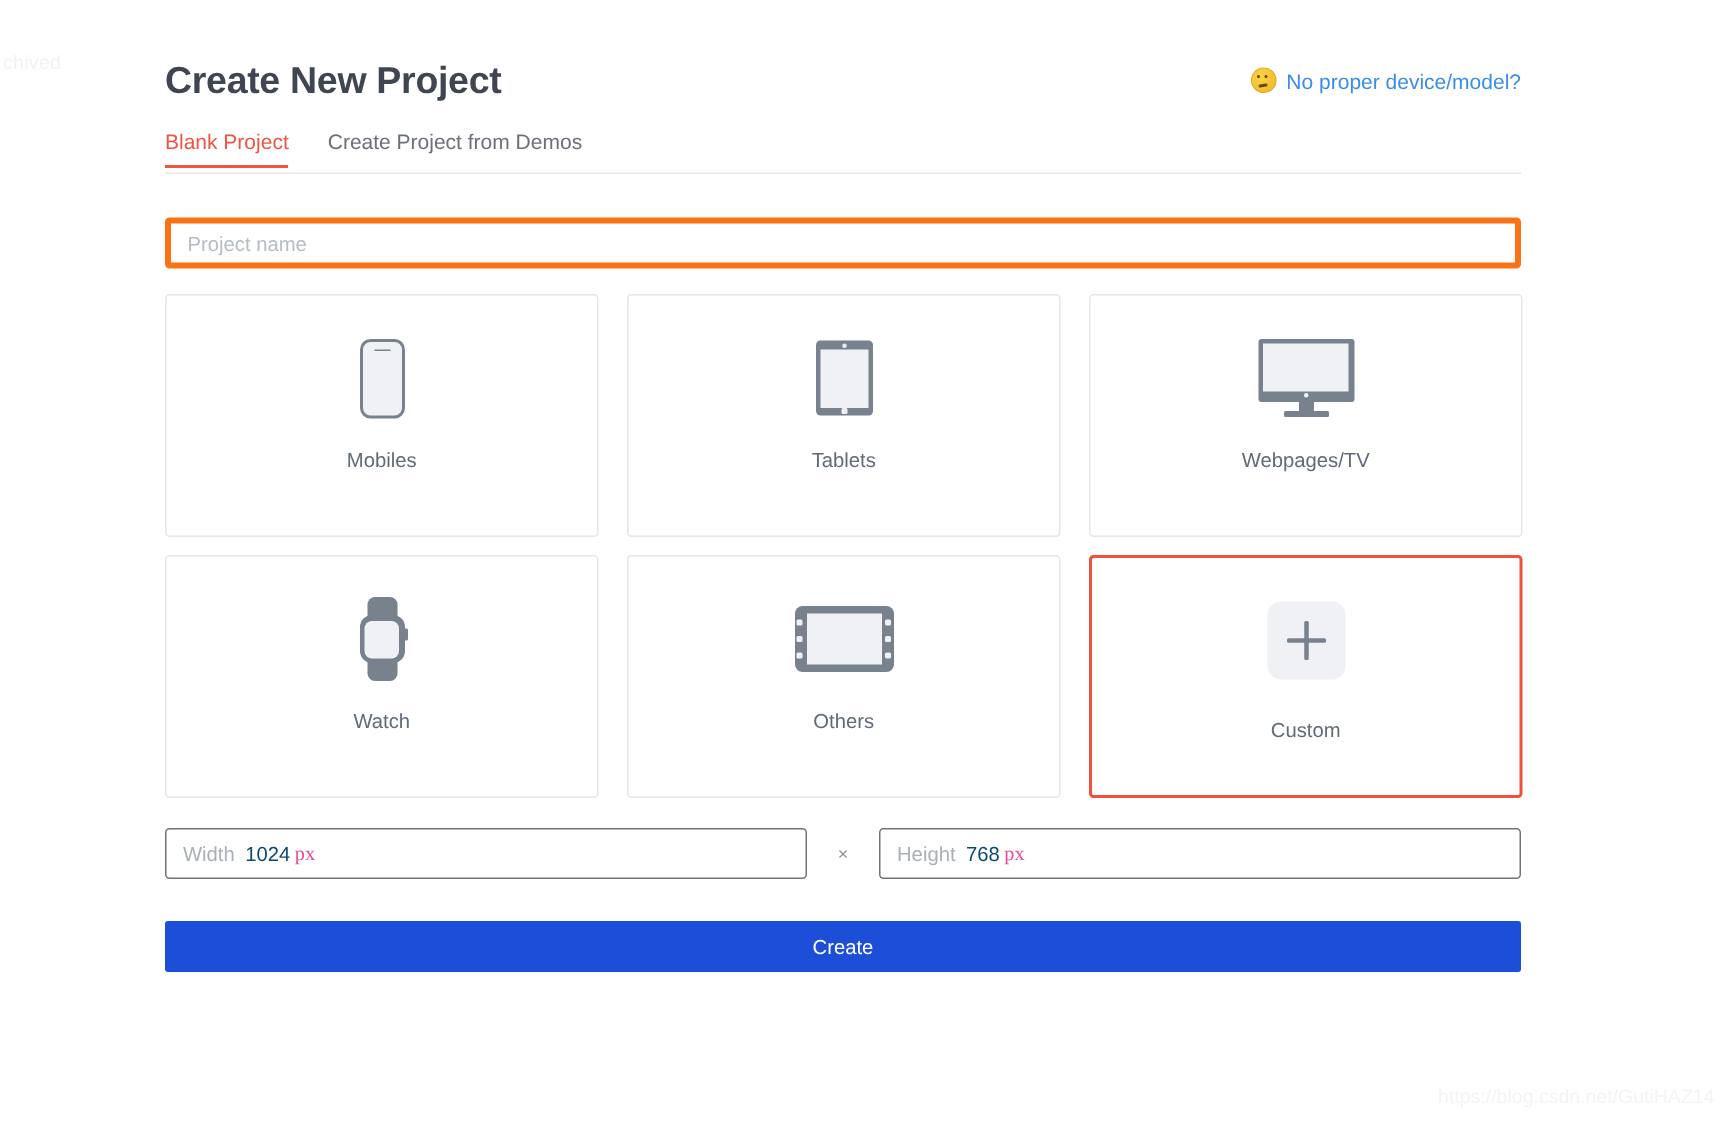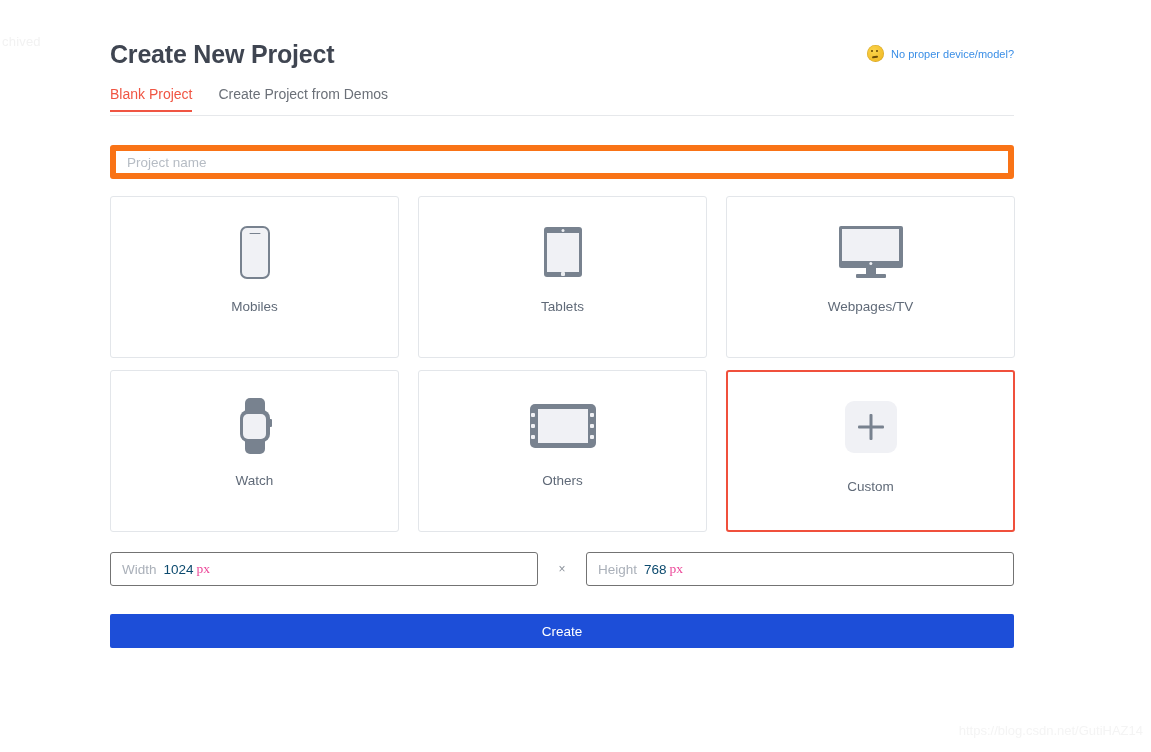--- a/index.html
+++ b/index.html
@@ -90,21 +90,21 @@
     
     content: "";
     position: absolute;
     left: 5px; top: 11px;
     width: 6px; height: 1.6px;
     border-radius: 1px;
     background: #6b4c06;
     transform: rotate(-10deg);
   }
   .help-link {
-    font-size: 11px;
+    font-size: 14px;
     color: #3a8ee6;
     text-decoration: none;
     cursor: pointer;
   }
 
   
   .tabs {
     position: relative;
     height: 30px;
     border-bottom: 1px solid #e6e8eb;
@@ -132,21 +132,21 @@
     background: #f05543;
   }
 
   
   .name-row {
     margin-top: 29px;
   }
   .text-input {
     width: 904px;
     height: 34px;
-    border: 6px solid #f97316;
+    border: 4px solid #f97316;
     border-radius: 3px;
     background: #fff;
     display: flex;
     align-items: center;
     padding: 0 11px;
     font-size: 13.5px;
   }
   .text-input .ph {
     color: #b6bcc4;
   }

